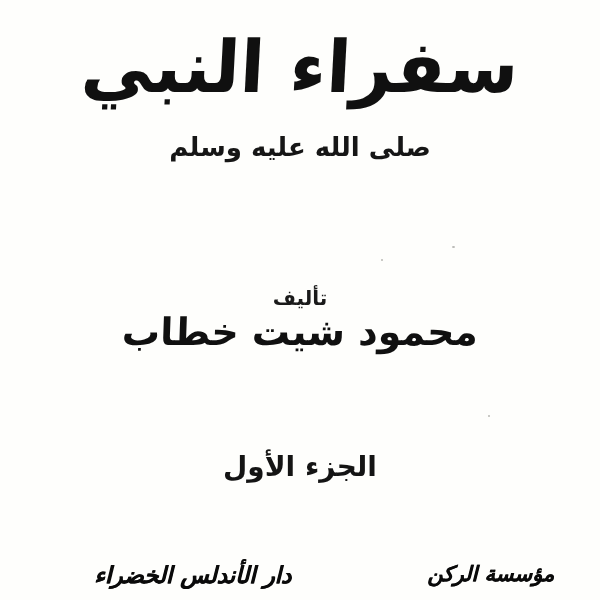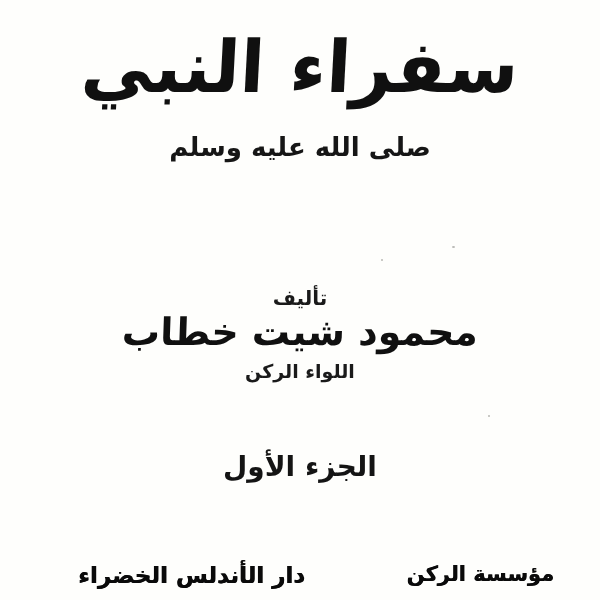--- a/index.html
+++ b/index.html
@@ -61,24 +61,25 @@
     color: #1a1a1a;
   }
   .volume-label {
     top: 450px;
     font-size: 28px;
     font-weight: bold;
     color: #141414;
   }
   .publishers {
     position: absolute;
-    left: 0;
+    left: 16px;
     right: 0;
     bottom: 8px;
     height: 36px;
+    font-style: italic;
   }
   .publisher {
     position: absolute;
     font-weight: bold;
     white-space: nowrap;
     color: #0a0a0a;
   }
   .publisher-left {
     left: 78px;
     bottom: 4px;
@@ -108,21 +109,20 @@
 <div class="page">
 
   <div class="centered book-title">سفراء النبي</div>
 
   <div class="centered byline-label">تأليف</div>
 
   <div class="centered salutation">صلى الله عليه وسلم</div>
 
   <div class="centered author-name">محمود شيت خطاب</div>
 
-  <div class="centered author-rank">اللواء الركن</div>
 
   <div class="centered volume-label">الجزء الأول</div>
 
   <div class="publishers">
     <div class="publisher publisher-left">دار الأندلس الخضراء</div>
     <div class="publisher publisher-right">مؤسسة الركن</div>
   </div>
 
   <div class="speck speck-1"></div>
   <div class="speck speck-2"></div>

